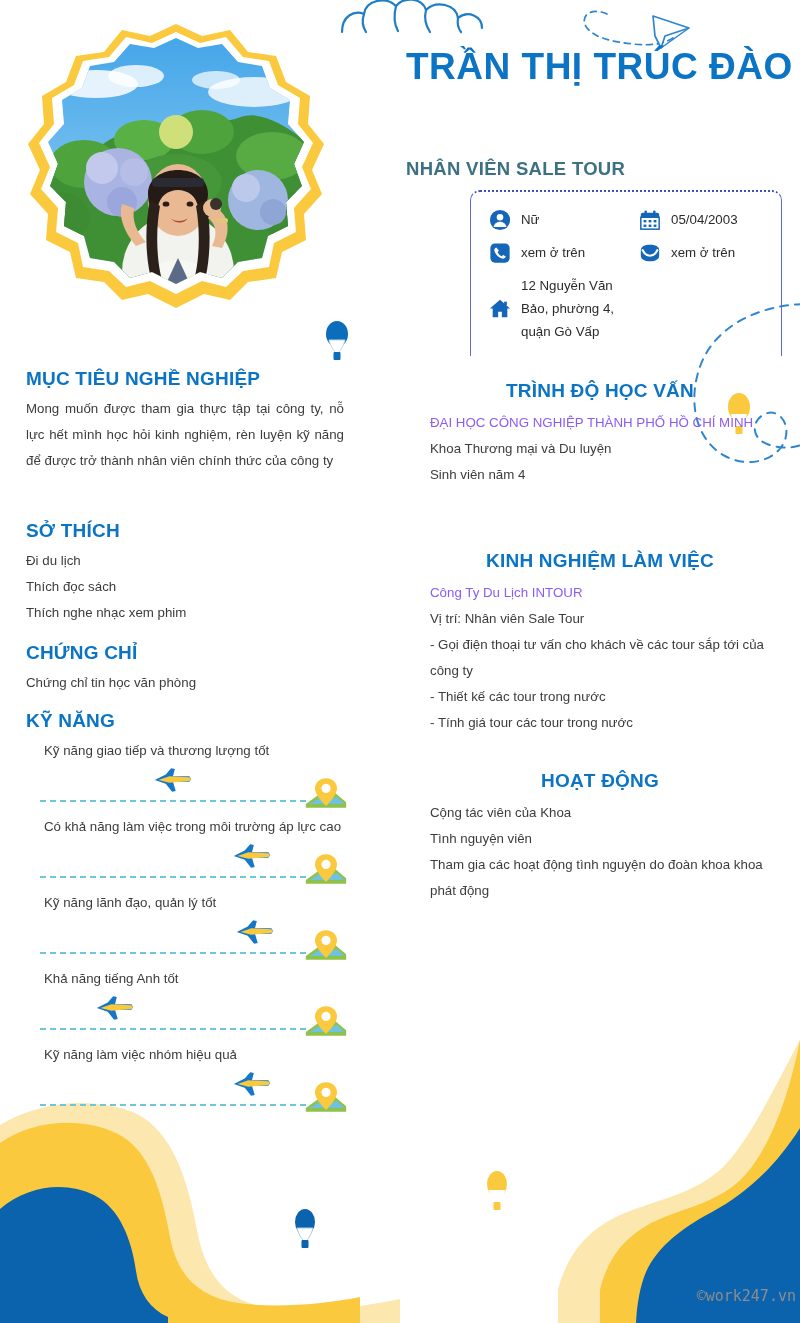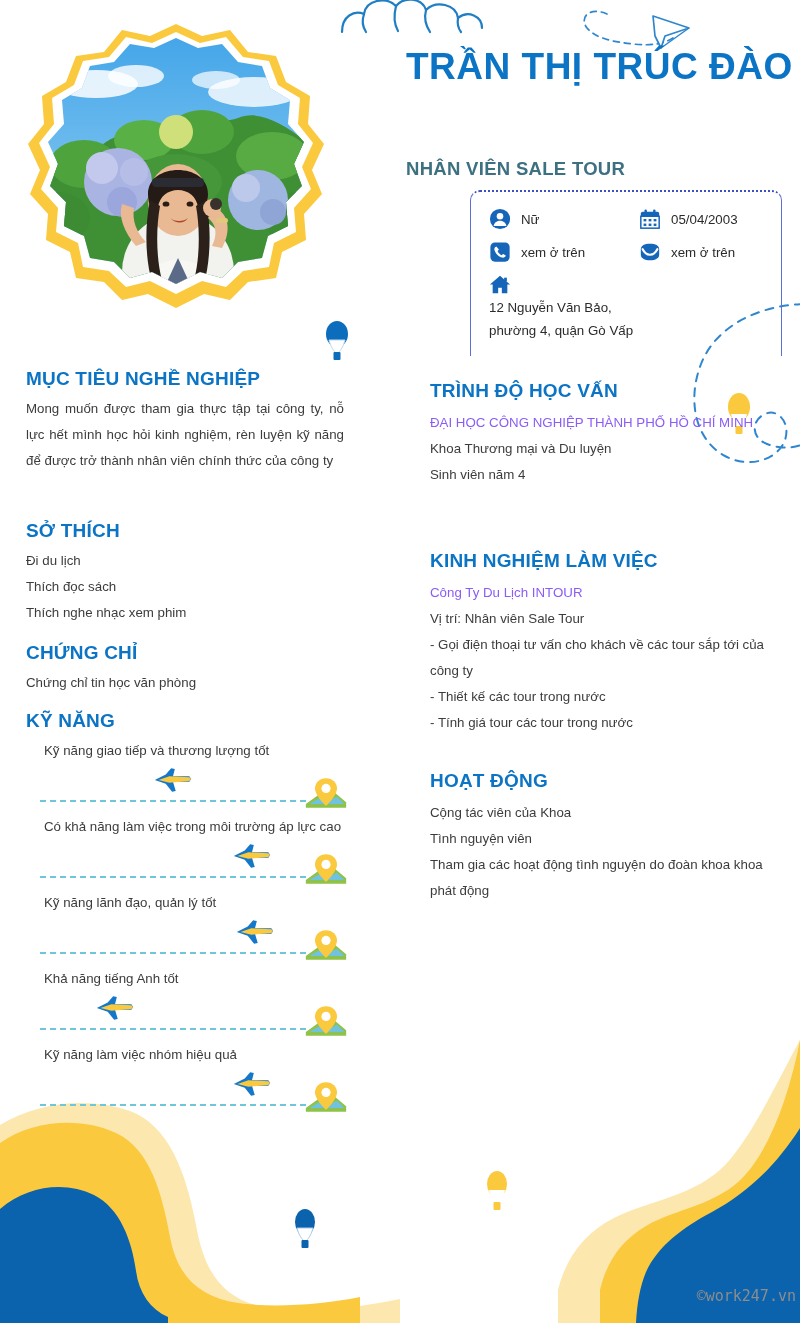--- a/index.html
+++ b/index.html
@@ -23,21 +23,21 @@
     margin:0 0 6px 0;
   }
   .body-text{
     color:#3c3c3c;font-size:13.3px;line-height:26px;margin:0;
   }
   .body-text.just{text-align:justify;}
   .line-item{color:#3c3c3c;font-size:13.3px;line-height:26px;}
 
   
   .sec-head-right{
-    color:#0b74c4;font-size:19px;font-weight:bold;
+    color:#0b74c4;font-size:19px;font-weight:bold;text-align:center;
     margin:0 0 8px 0;letter-spacing:.2px;
   }
   .bold-line{color:#8b5cf6;font-size:13.3px;font-weight:normal;line-height:26px;}
 
   
   #name{
     position:absolute;left:6px;top:46px;width:390px;text-align:left;
     color:#0b74c4;font-size:37px;font-weight:bold;line-height:41px;
     letter-spacing:.5px;
   }
@@ -49,21 +49,21 @@
   
   #contact-box{
     position:absolute;left:70px;top:190px;width:312px;height:166px;
     border-top:2px dotted #3b4fc4;
     border-left:1px solid #5d6fd6;
     border-right:1px solid #5d6fd6;
     border-bottom:none;
     border-top-left-radius:10px;border-top-right-radius:10px;
     box-sizing:border-box;
   }
-  .cc-row{position:absolute;display:flex;align-items:flex-start;}
+  .cc-row{position:absolute;display:flex;align-items:center;}
   .cc-ico{width:22px;height:22px;flex:0 0 22px;margin-right:10px;}
   .cc-txt{color:#2b2b2b;font-size:13.3px;line-height:23px;}
 
   
   .skill{position:relative;height:auto;margin-bottom:4px;}
   .skill-label{color:#3c3c3c;font-size:13.3px;line-height:26px;padding-left:18px;}
   .skill-track{position:relative;height:46px;}
   .skill-dash{
     position:absolute;left:14px;right:50px;bottom:8px;height:0;
     border-top:2px dashed #6ec6d8;
@@ -382,21 +382,21 @@
       </div>
 
       <div class="cc-row" style="left:168px;top:49px;">
         <svg class="cc-ico" viewBox="0 0 24 24">
           <path d="M2 9 C2 5 6 3 12 3 C18 3 22 5 22 9 L22 15 C22 19 18 21 12 21 C6 21 2 19 2 15 Z" fill="#1565b8"></path>
           <path d="M4 9 C6 13 9 15 12 15 C15 15 18 13 20 9" fill="none" stroke="#ffffff" stroke-width="2.4" stroke-linecap="round"></path>
         </svg>
         <span class="cc-txt">xem ở trên</span>
       </div>
 
-      <div class="cc-row" style="left:18px;top:82px;width:150px;flex-direction:column;">
+      <div class="cc-row" style="left:18px;top:82px;width:150px;">
         <svg class="cc-ico" viewBox="0 0 24 24">
           <path d="M12 2 L23 11.5 L20 11.5 L20 21 L14 21 L14 15 L10 15 L10 21 L4 21 L4 11.5 L1 11.5 Z" fill="#1565b8"></path>
           <rect x="16.5" y="4" width="3" height="4" fill="#1565b8"></rect>
         </svg>
         <span class="cc-txt">12 Nguyễn Văn Bảo, phường 4, quận Gò Vấp</span>
       </div>
     </div>
 
     <div style="position:absolute;left:30px;top:380px;width:340px;">
       <h2 class="sec-head-right">TRÌNH ĐỘ HỌC VẤN</h2>

